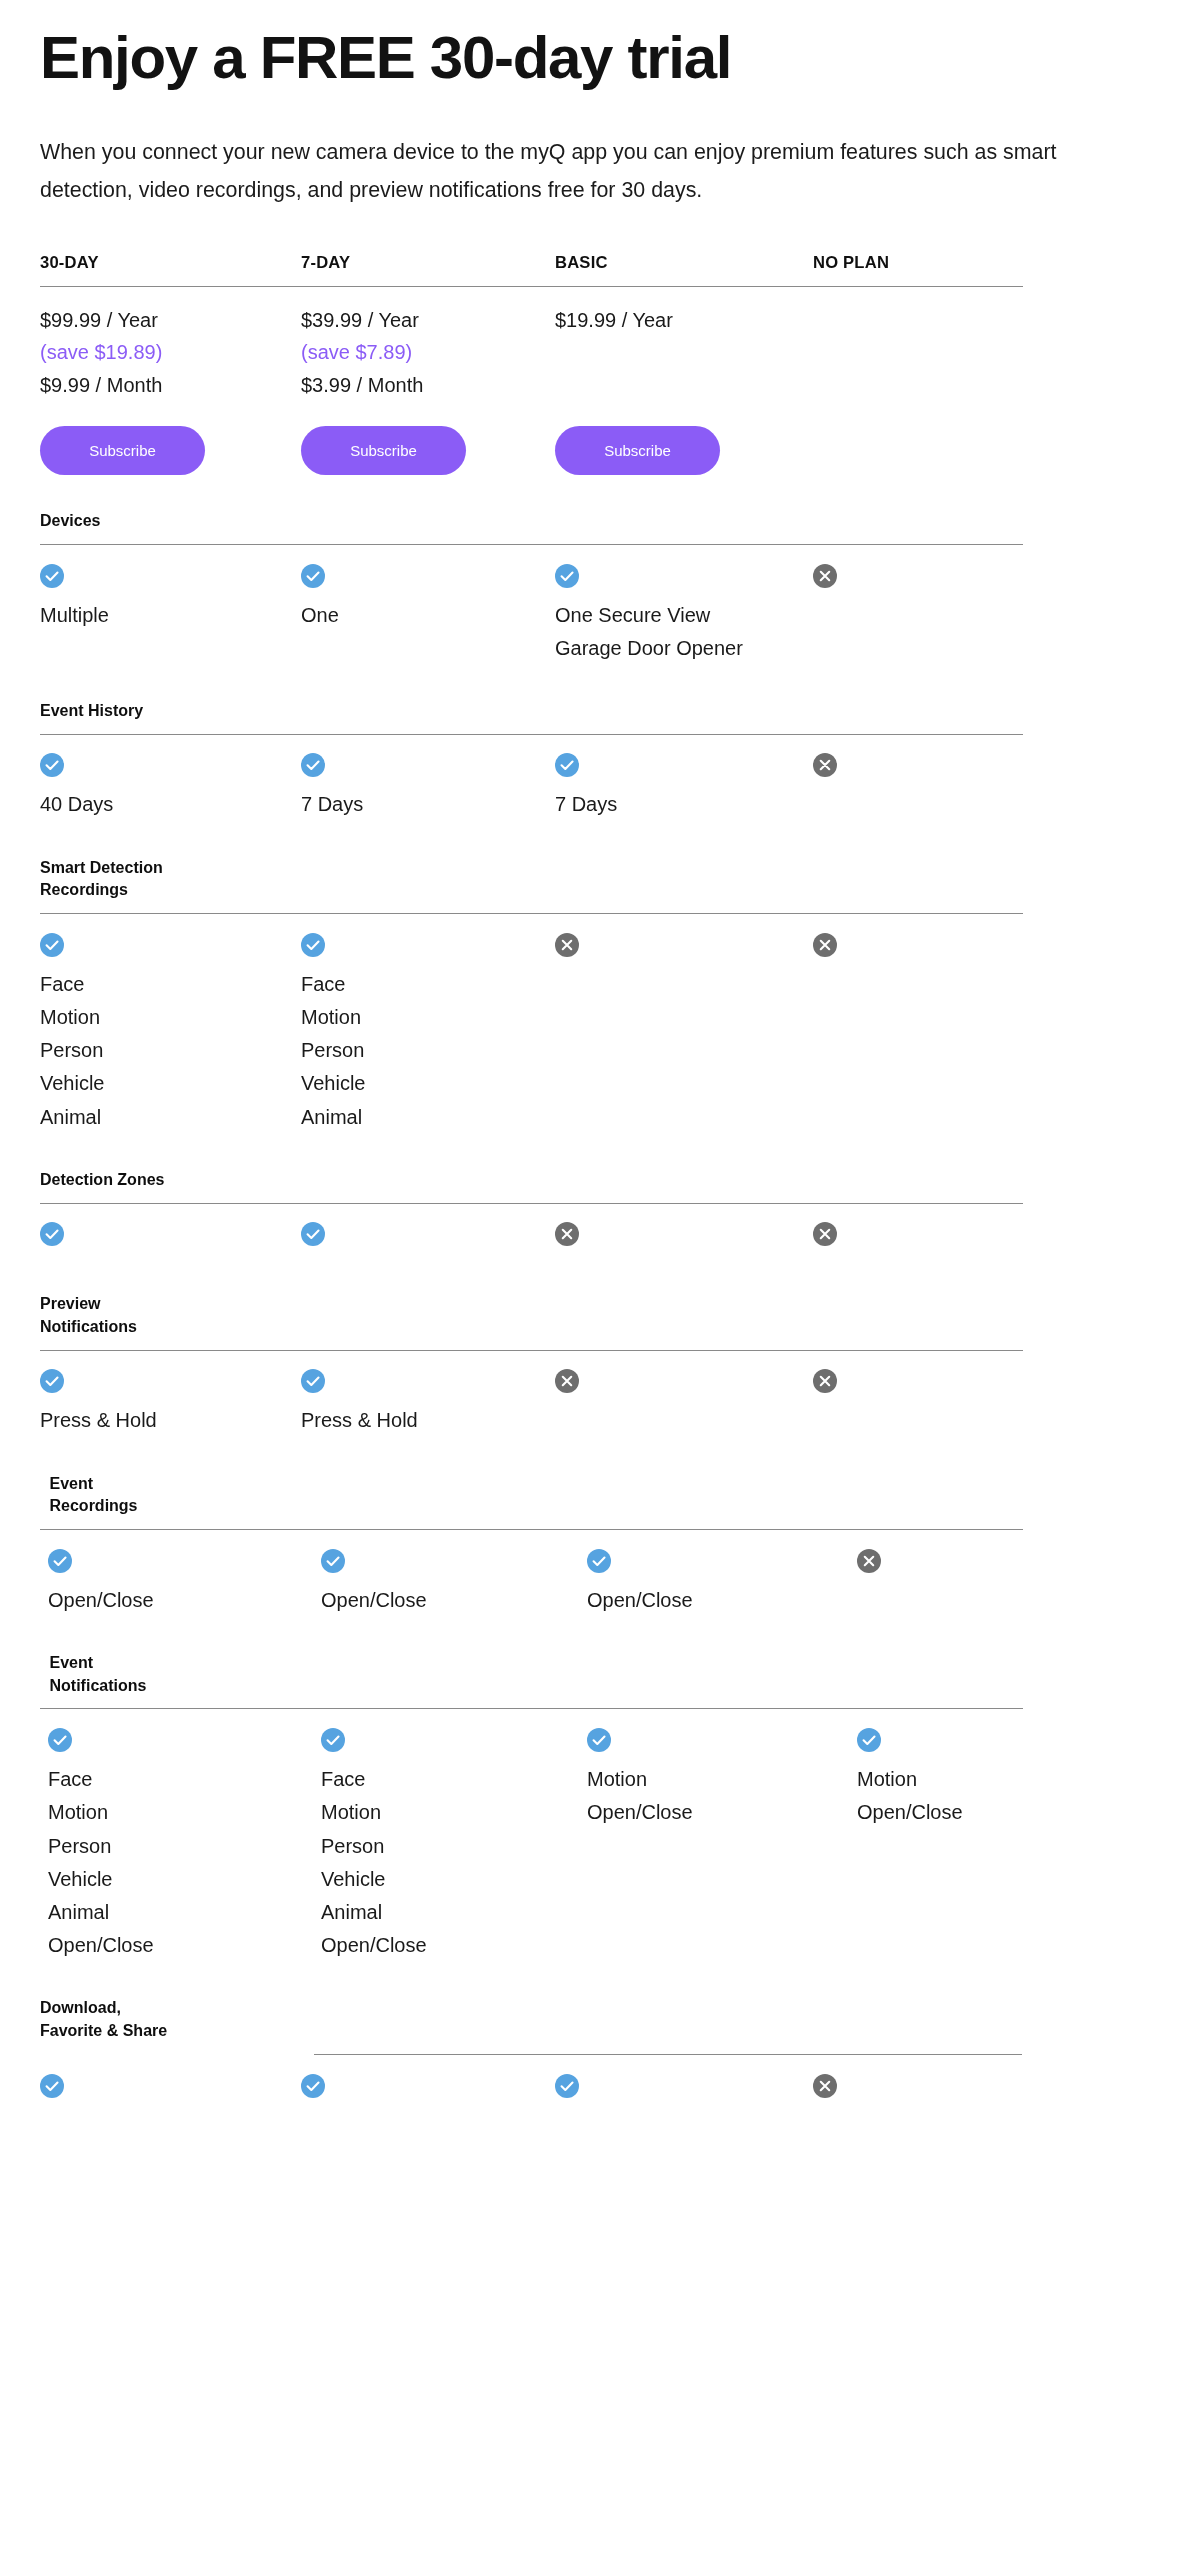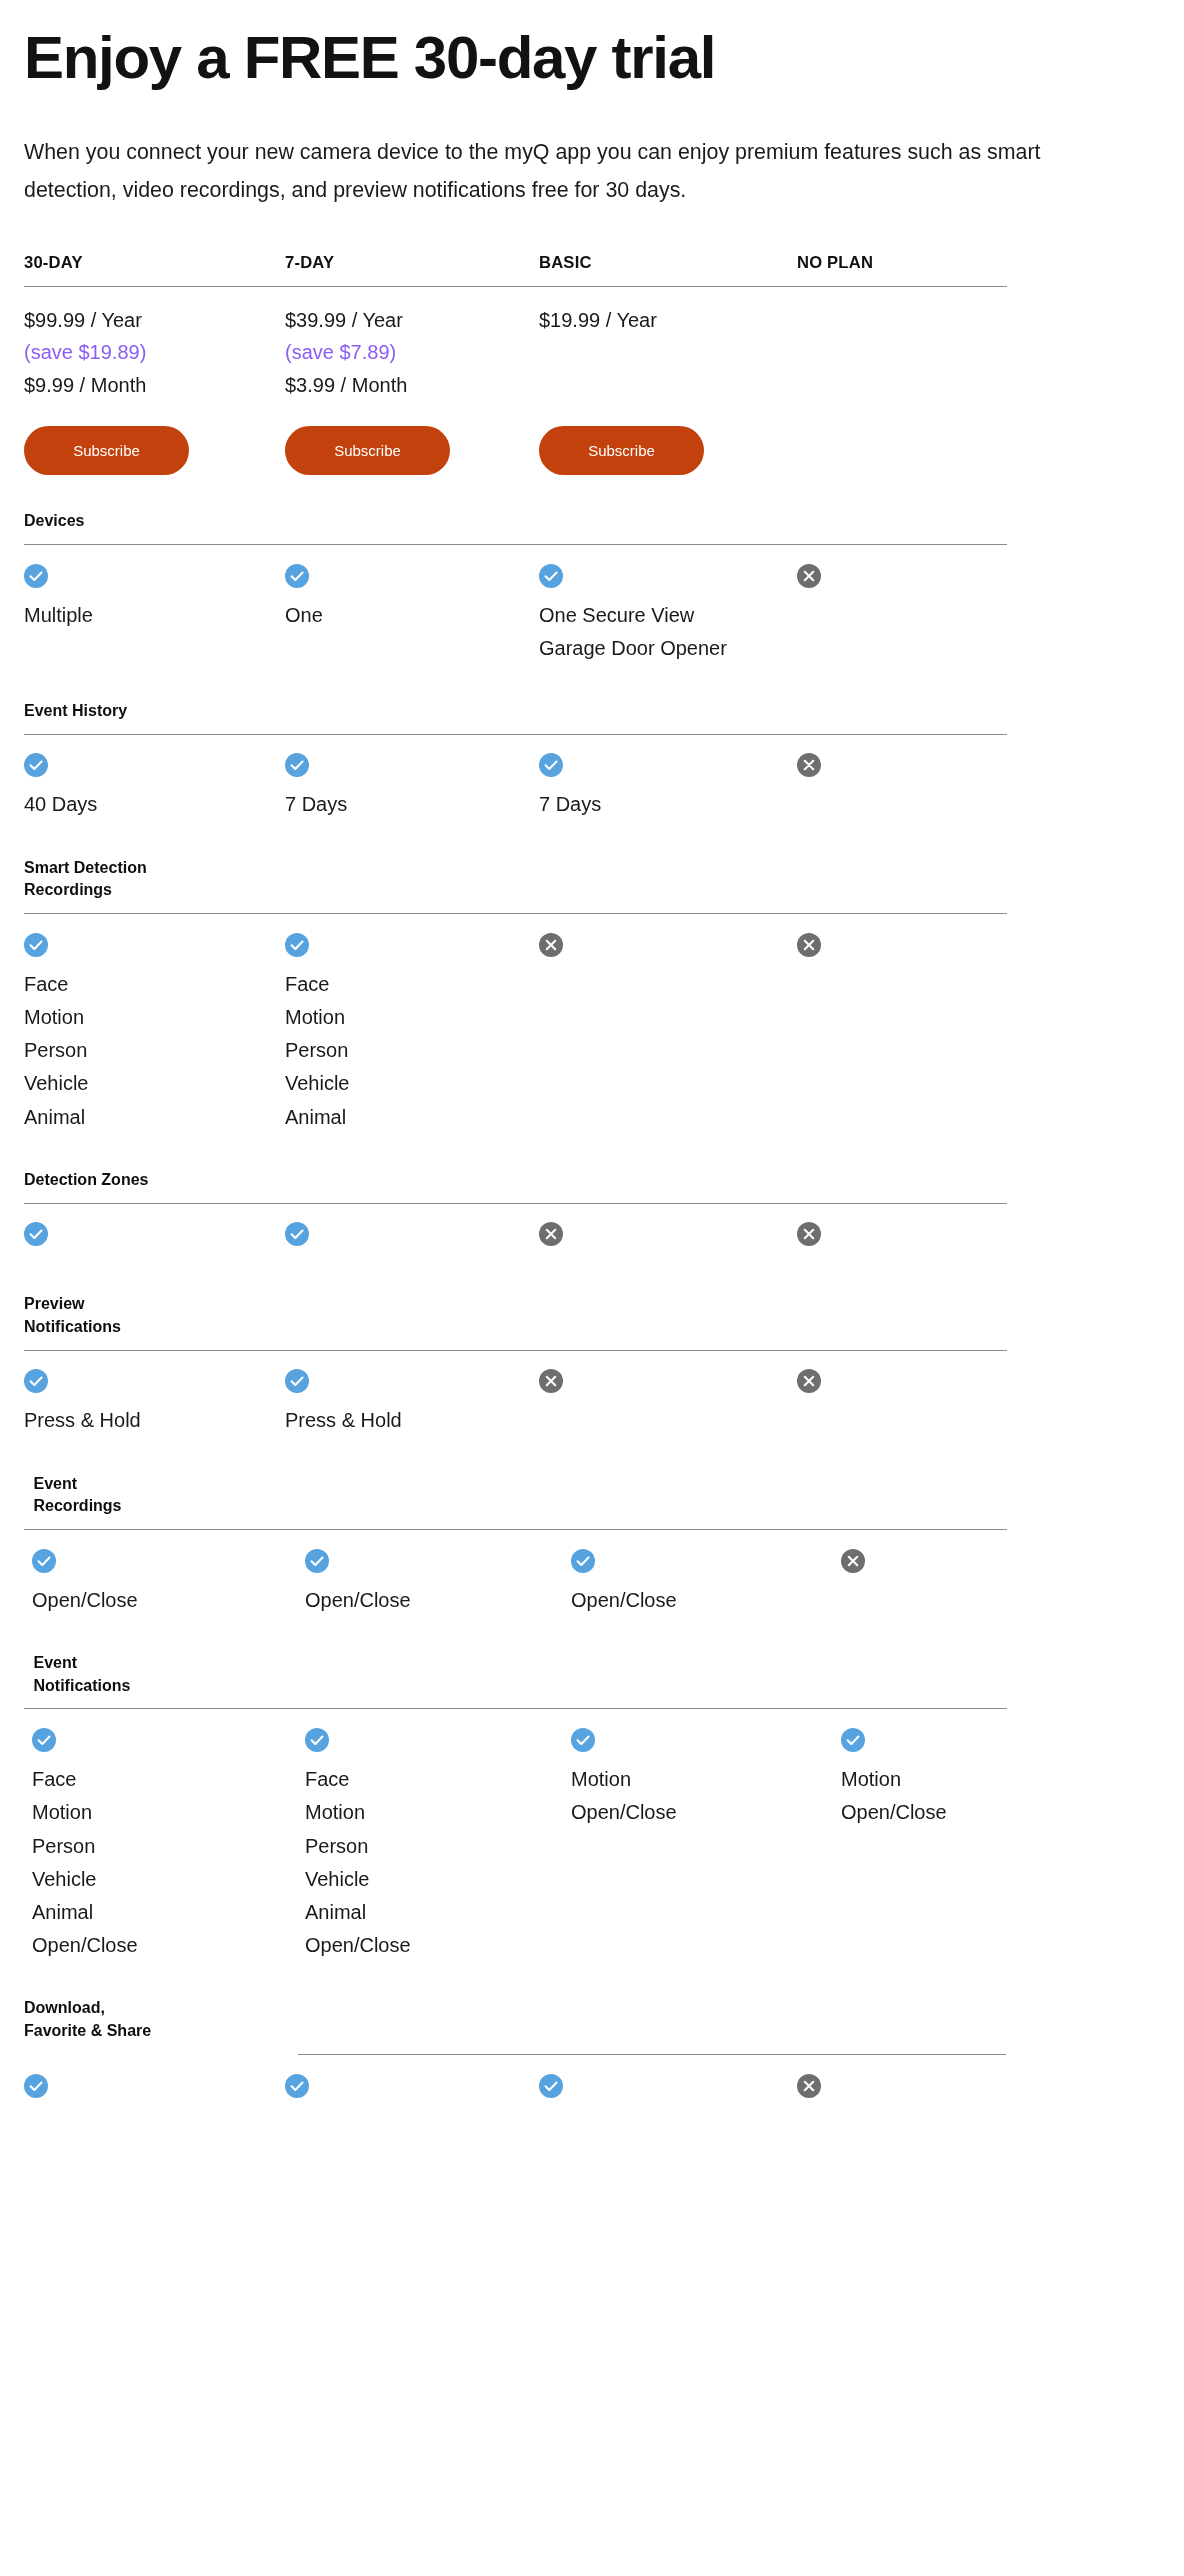--- a/index.html
+++ b/index.html
@@ -9,21 +9,21 @@
   }
   body {
     width: 1185px;
     height: 2576px;
     font-family: "Liberation Sans", sans-serif;
     color: #111111;
     overflow: hidden;
     position: relative;
   }
 
-  .page { padding: 0 0 0 0; }
+  .page { padding: 0 0 0 16px; }
 
   
   .hero { padding: 27px 24px 0 24px; }
   .hero-title {
     font-size: 60px;
     line-height: 1.03;
     font-weight: 700;
     letter-spacing: -1.3px;
     color: #121212;
     margin: 0;
@@ -76,21 +76,21 @@
 
   .sub-row { margin-top: 25px; }
 
   .subscribe-btn {
     display: inline-flex;
     align-items: center;
     justify-content: center;
     width: 165px;
     height: 49px;
     border-radius: 27px;
-    background: #c2410c;
+    background: #8b5cf6;
     color: #ffffff;
     border: none;
     font-family: "Liberation Sans", sans-serif;
     font-size: 15px;
     font-weight: 400;
     cursor: pointer;
     padding: 0;
   }
   .subscribe-slot.empty { visibility: hidden; }
 

